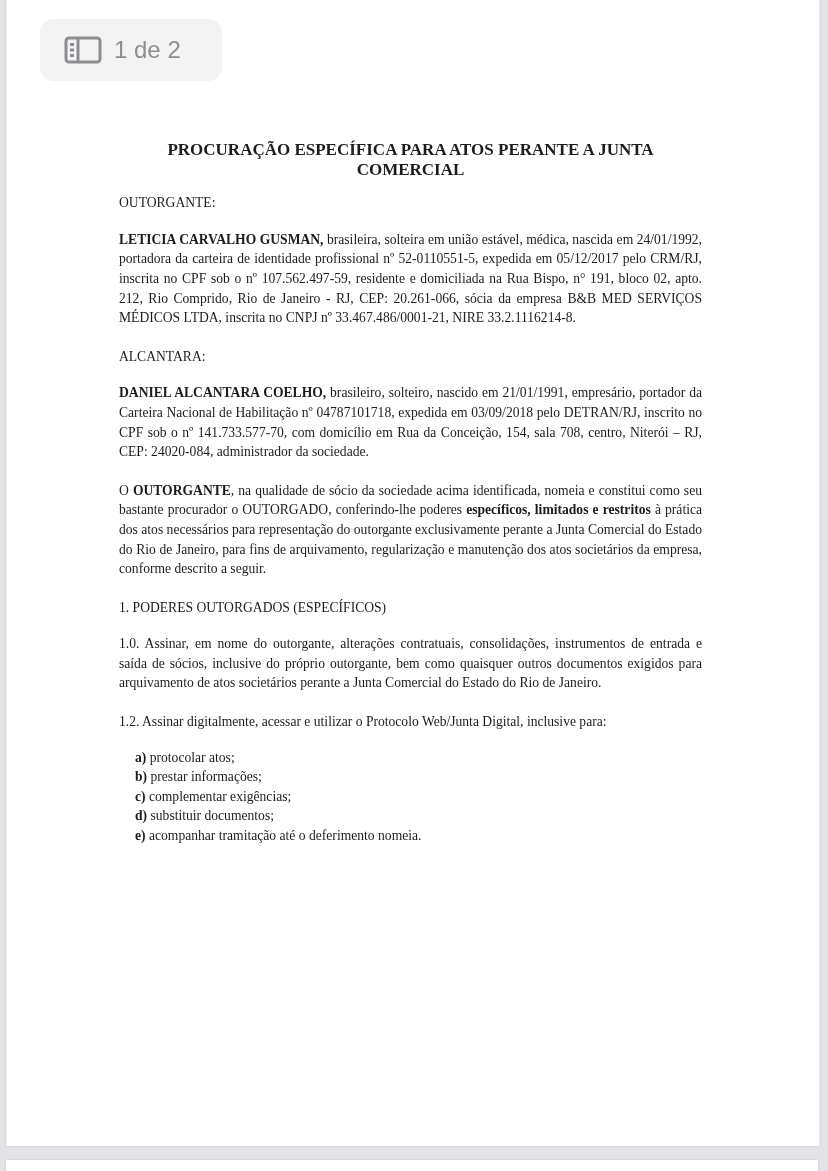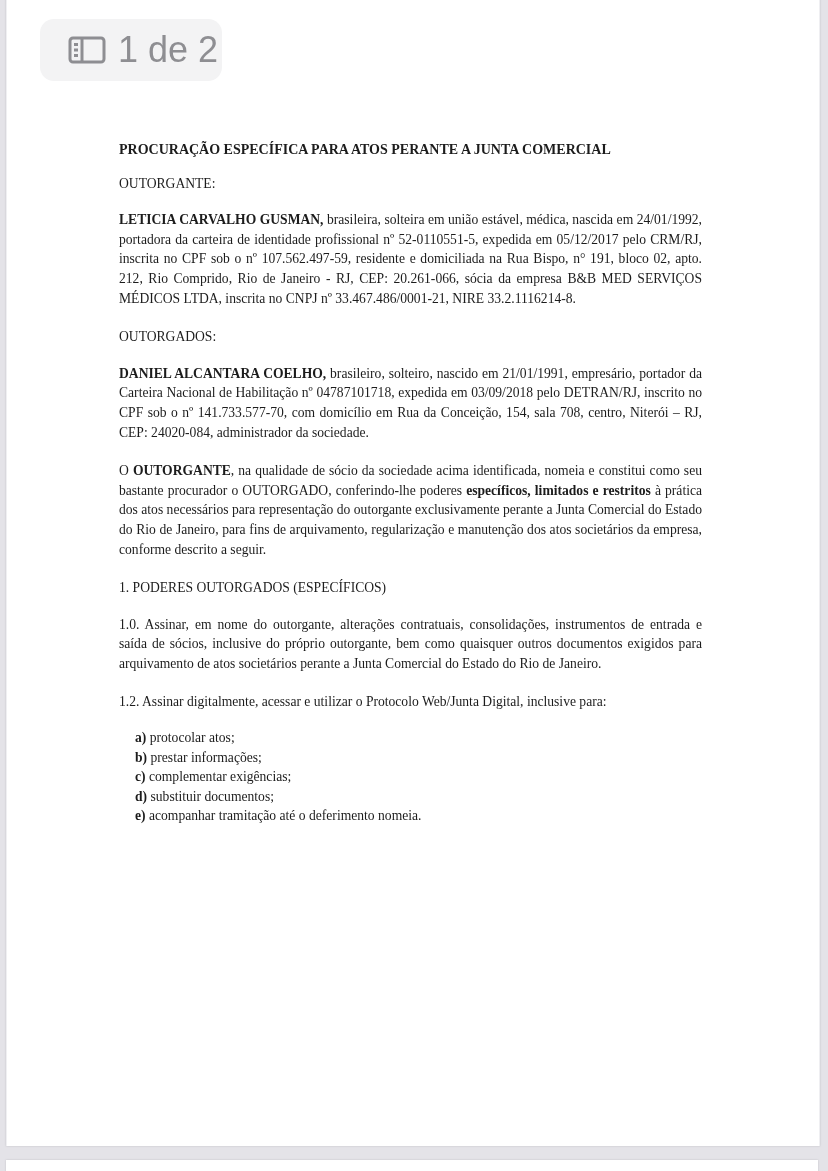--- a/index.html
+++ b/index.html
@@ -27,37 +27,37 @@
   }
   .page-indicator {
     position: absolute;
     left: 40px; top: 19px;
     width: 182px; height: 62px;
     background: #f3f3f4;
     border-radius: 14px;
     display: flex; align-items: center;
     color: #8e8e92;
     font-family: "Liberation Sans", "DejaVu Sans", sans-serif;
-    font-size: 36px;
+    font-size: 24px;
     z-index: 2;
-    justify-content: center;
   }
   .page-indicator svg { margin-left: 24px; margin-right: 12px; }
   .content {
     position: absolute;
     left: 119px; top: 140px;
     width: 583px;
     font-size: 13.6px;
     line-height: 19.6px;
     color: #1c1c1c;
   }
   .title {
+    text-align: center;
     font-weight: bold;
     margin: 0 0 14px 0;
-    font-size: 14px;
+    font-size: 17px;
   }
   .heading { font-weight: normal; margin: 0 0 17px 0; }
   .para { text-align: justify; margin: 8px 0 19px 0; }
   .para b { font-weight: bold; }
   .list { margin: 16px; }
   .list div { margin: 0; }
 </style>
 </head>
 <body>
 
@@ -74,21 +74,21 @@
 
 <div class="page"></div>
 <div class="page2"></div>
 
 <div class="content">
   <p class="title">PROCURAÇÃO ESPECÍFICA PARA ATOS PERANTE A JUNTA COMERCIAL</p>
 
   <p class="heading">OUTORGANTE:</p>
   <p class="para"><b>LETICIA CARVALHO GUSMAN,</b><span> brasileira, solteira em união estável, médica, nascida em 24/01/1992, portadora da carteira de identidade profissional nº 52-0110551-5, expedida em 05/12/2017 pelo CRM/RJ, inscrita no CPF sob o nº 107.562.497-59, residente e domiciliada na Rua Bispo, n° 191, bloco 02, apto. 212, Rio Comprido, Rio de Janeiro - RJ, CEP: 20.261-066, sócia da empresa B&amp;B MED SERVIÇOS MÉDICOS LTDA, inscrita no CNPJ nº 33.467.486/0001-21, NIRE 33.2.1116214-8.</span></p>
 
-  <p class="heading">OUTORGADOS:</p>
+  <p class="heading">ALCANTARA:</p>
   <p class="para"><b>DANIEL ALCANTARA COELHO,</b><span> brasileiro, solteiro, nascido em 21/01/1991, empresário, portador da Carteira Nacional de Habilitação nº 04787101718, expedida em 03/09/2018 pelo DETRAN/RJ, inscrito no CPF sob o nº 141.733.577-70, com domicílio em Rua da Conceição, 154, sala 708, centro, Niterói – RJ, CEP: 24020-084, administrador da sociedade.</span></p>
 
   <p class="para"><span>O </span><b>OUTORGANTE</b><span>, na qualidade de sócio da sociedade acima identificada, nomeia e constitui como seu bastante procurador o OUTORGADO, conferindo-lhe poderes </span><b>específicos, limitados e restritos</b><span> à prática dos atos necessários para representação do outorgante exclusivamente perante a Junta Comercial do Estado do Rio de Janeiro, para fins de arquivamento, regularização e manutenção dos atos societários da empresa, conforme descrito a seguir.</span></p>
 
   <p class="heading">1. PODERES OUTORGADOS (ESPECÍFICOS)</p>
   <p class="para">1.0. Assinar, em nome do outorgante, alterações contratuais, consolidações, instrumentos de entrada e saída de sócios, inclusive do próprio outorgante, bem como quaisquer outros documentos exigidos para arquivamento de atos societários perante a Junta Comercial do Estado do Rio de Janeiro.</p>
 
   <p class="para" style="margin-bottom:0;">1.2. Assinar digitalmente, acessar e utilizar o Protocolo Web/Junta Digital, inclusive para:</p>
   <div class="list">
     <div><b>a)</b><span> protocolar atos;</span></div>

